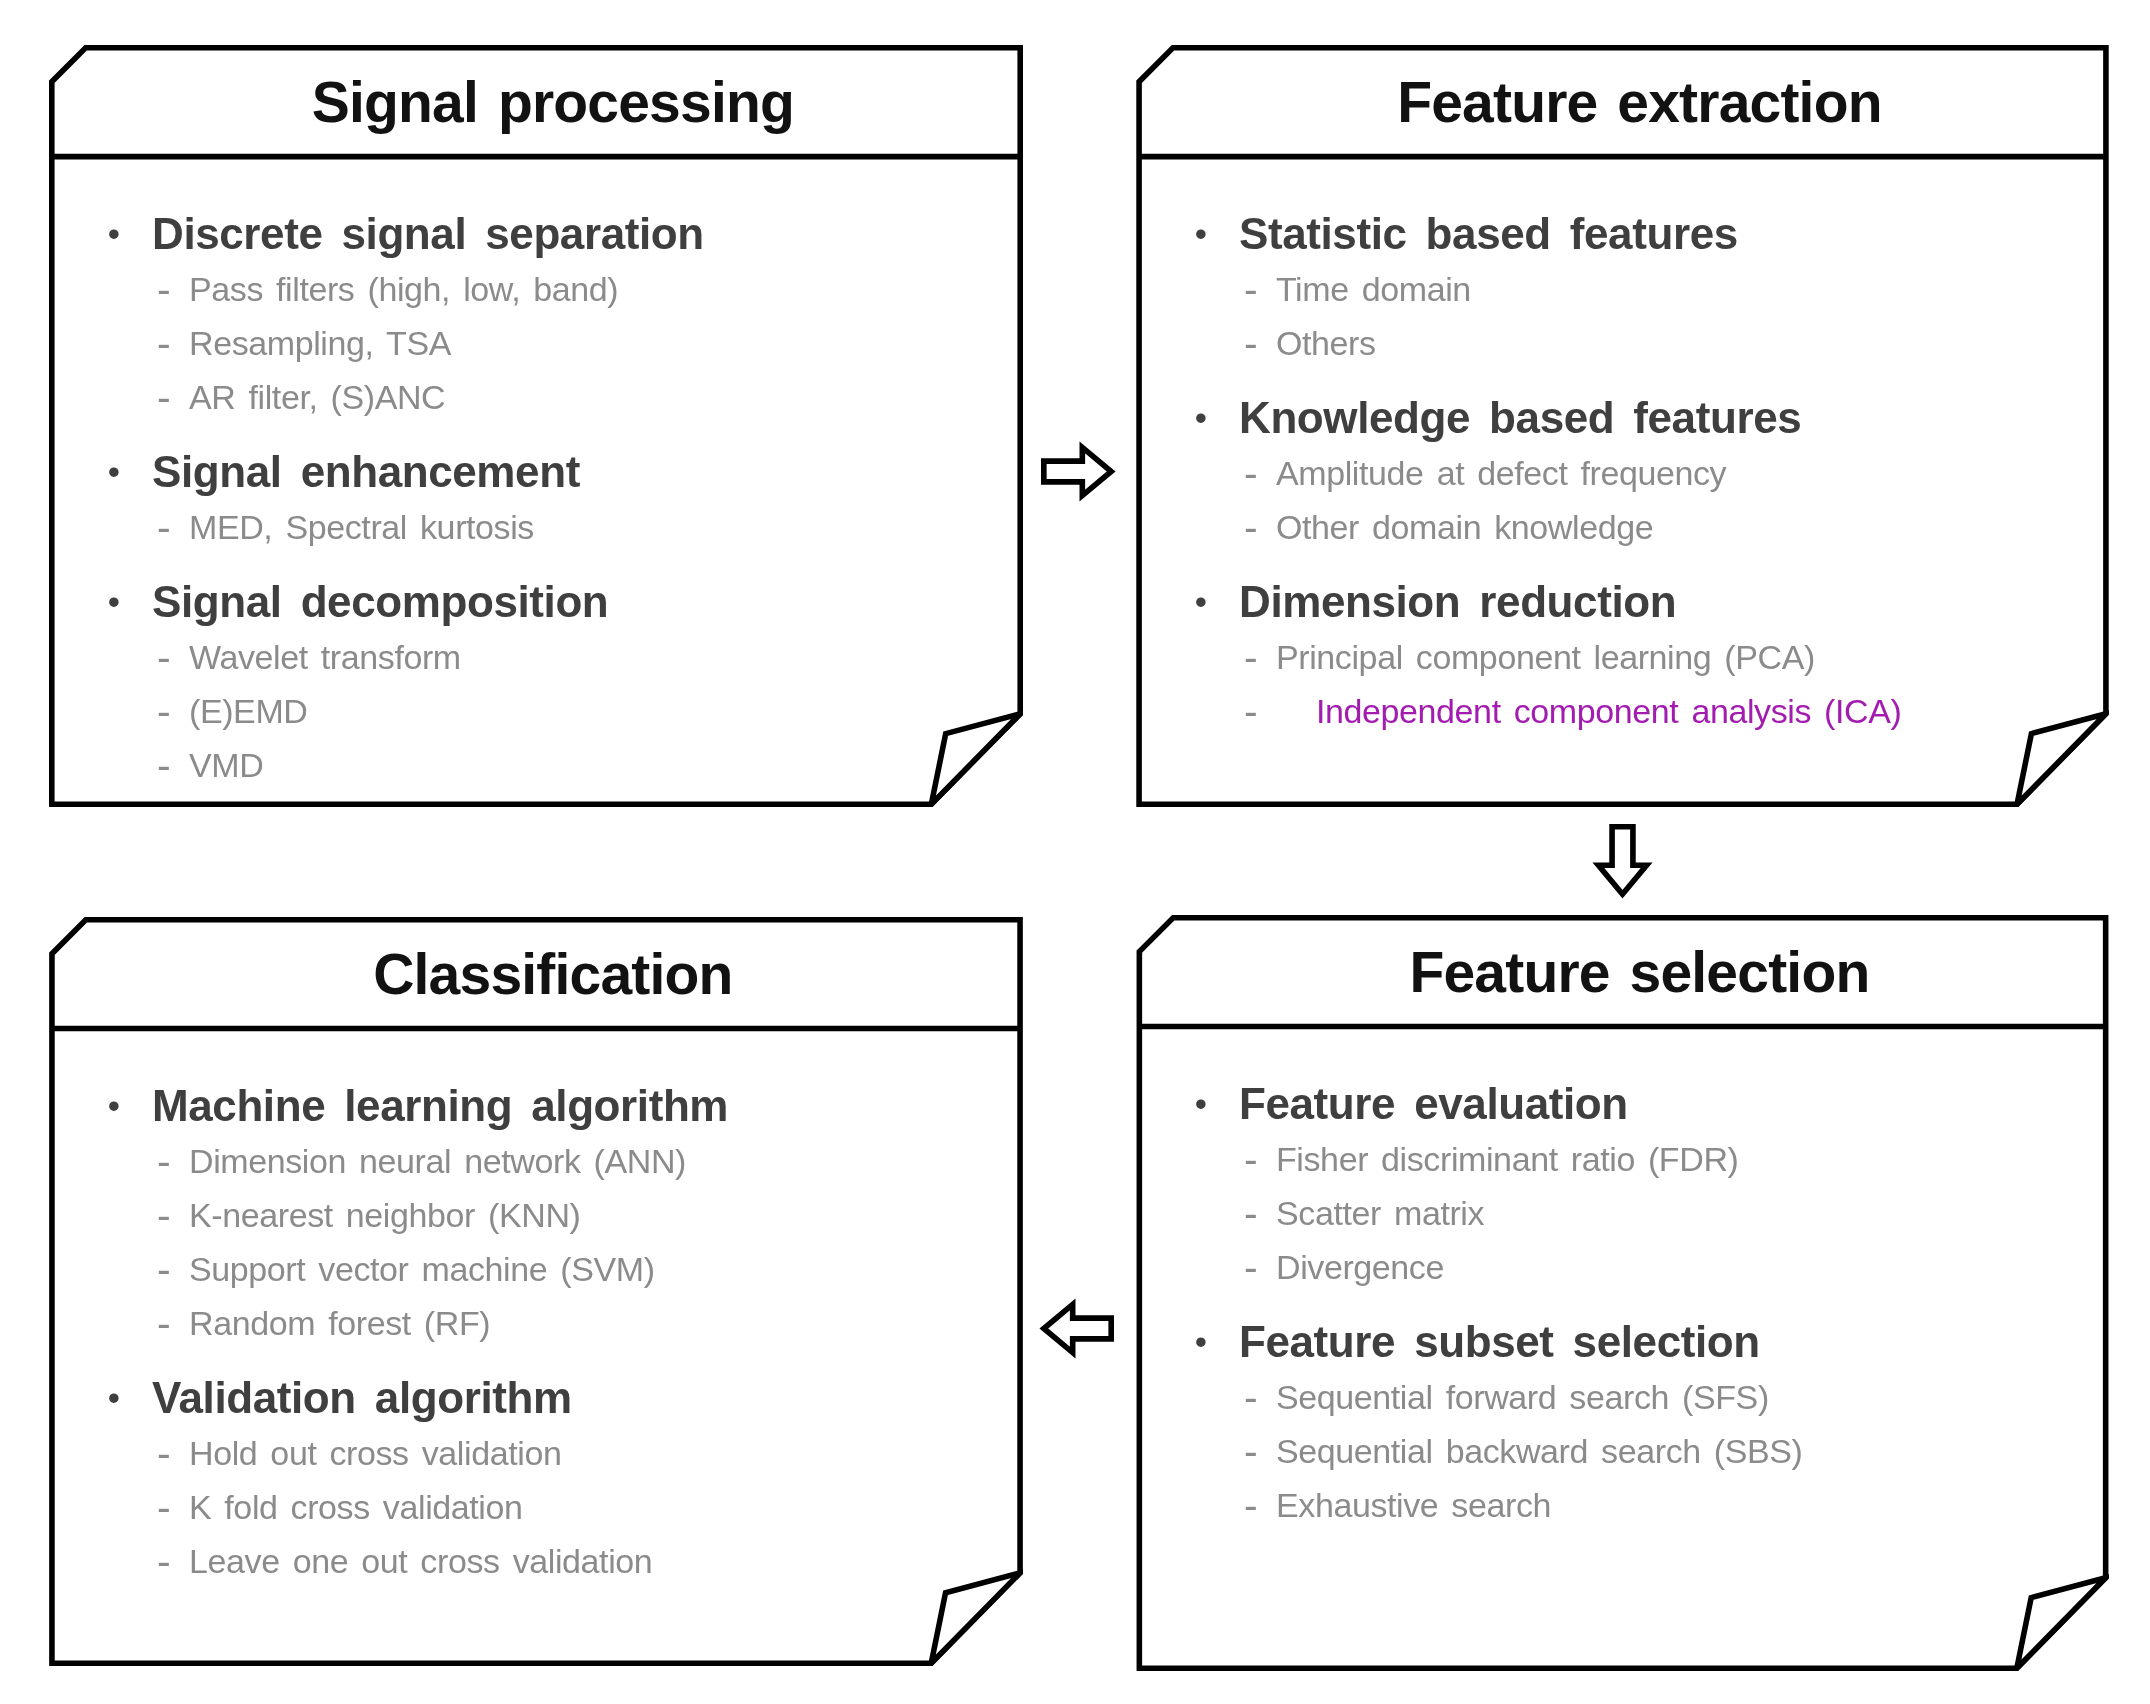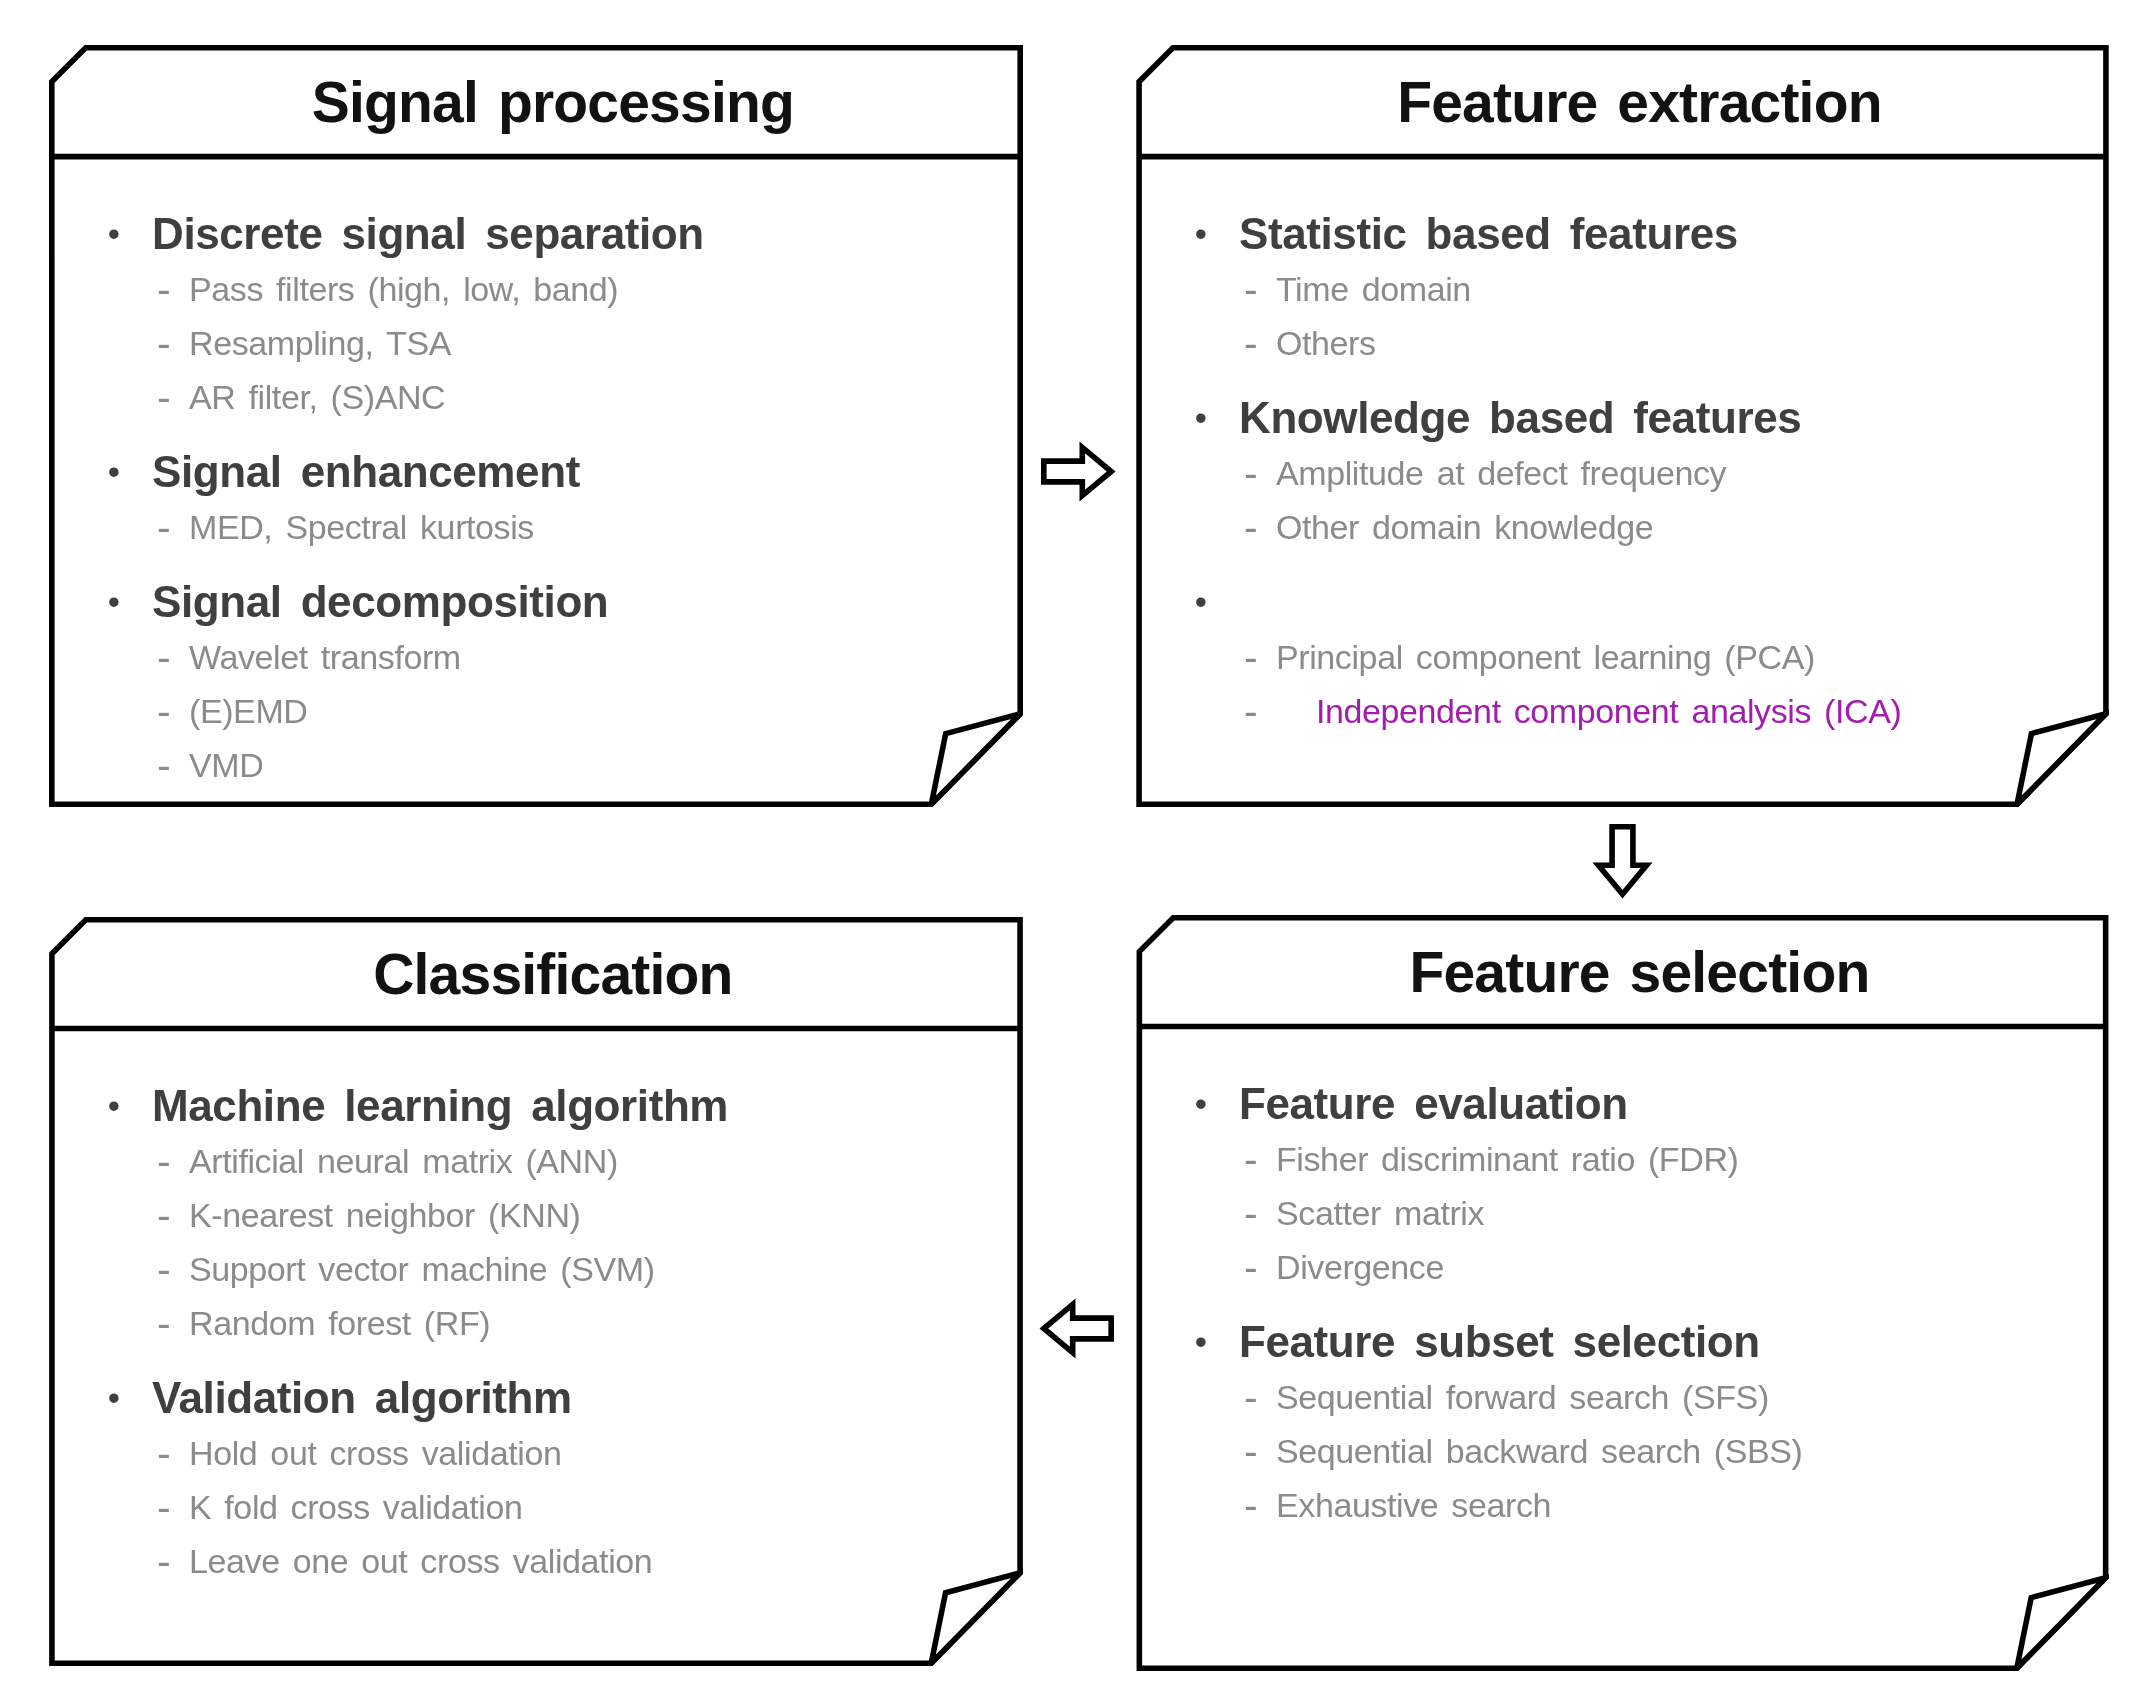--- a/index.html
+++ b/index.html
@@ -141,20 +141,21 @@
           <span class="itext" style="color: rgb(139, 139, 139);">Amplitude at defect frequency</span>
         </div>
         <div class="irow">
           <span class="dash" style="color: rgb(139, 139, 139);">-</span>
           <span class="itext" style="color: rgb(139, 139, 139);">Other domain knowledge</span>
         </div>
       </div>
       <div class="group">
         <div class="hrow">
           <span class="bullet" style="color: rgb(63, 63, 63);">•</span>
+          <span class="htext" style="color: rgb(63, 63, 63);">Dimension reduction</span>
         </div>
         <div class="irow">
           <span class="dash" style="color: rgb(139, 139, 139);">-</span>
           <span class="itext" style="color: rgb(139, 139, 139);">Principal component learning (PCA)</span>
         </div>
         <div class="irow">
           <span class="dash" style="color: rgb(139, 139, 139);">-</span>
           <span class="itext" style="color: #a21caf; margin-left: 40px;">Independent component analysis (ICA)</span>
         </div>
       </div>
@@ -171,21 +172,21 @@
       <div class="box-title" style="color: rgb(18, 18, 18);">Classification</div>
     </div>
     <div class="box-content">
       <div class="group">
         <div class="hrow">
           <span class="bullet" style="color: rgb(63, 63, 63);">•</span>
           <span class="htext" style="color: rgb(63, 63, 63);">Machine learning algorithm</span>
         </div>
         <div class="irow">
           <span class="dash" style="color: rgb(139, 139, 139);">-</span>
-          <span class="itext" style="color: rgb(139, 139, 139);">Artificial neural matrix (ANN)</span>
+          <span class="itext" style="color: rgb(139, 139, 139);">Dimension neural network (ANN)</span>
         </div>
         <div class="irow">
           <span class="dash" style="color: rgb(139, 139, 139);">-</span>
           <span class="itext" style="color: rgb(139, 139, 139);">K-nearest neighbor (KNN)</span>
         </div>
         <div class="irow">
           <span class="dash" style="color: rgb(139, 139, 139);">-</span>
           <span class="itext" style="color: rgb(139, 139, 139);">Support vector machine (SVM)</span>
         </div>
         <div class="irow">

